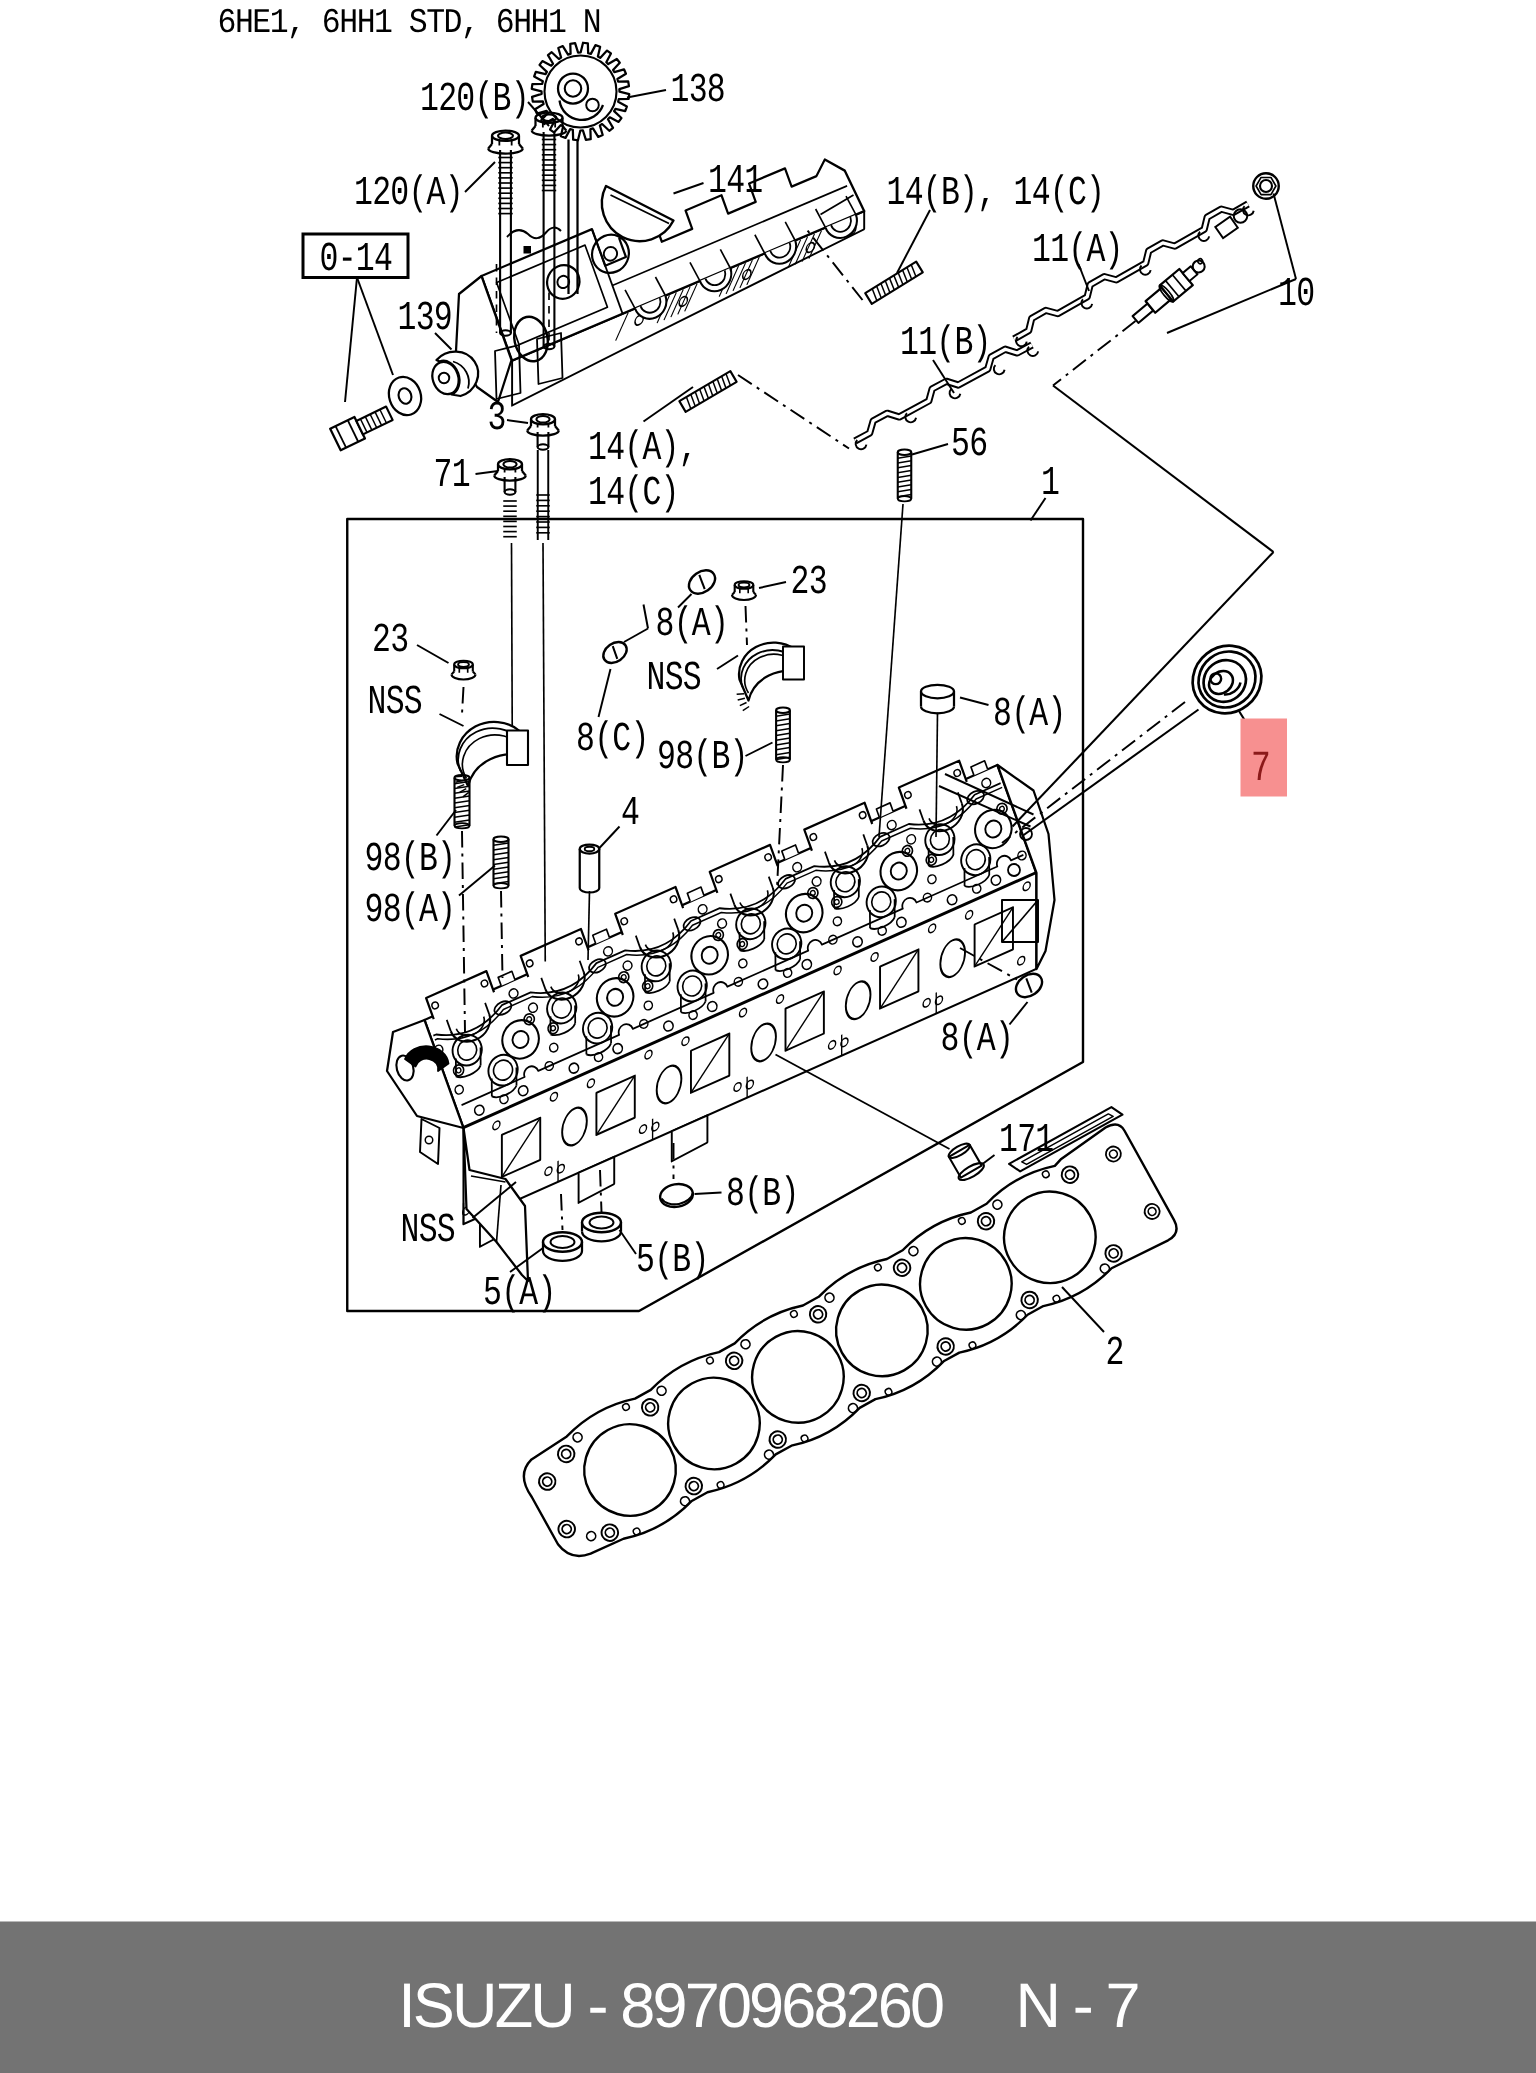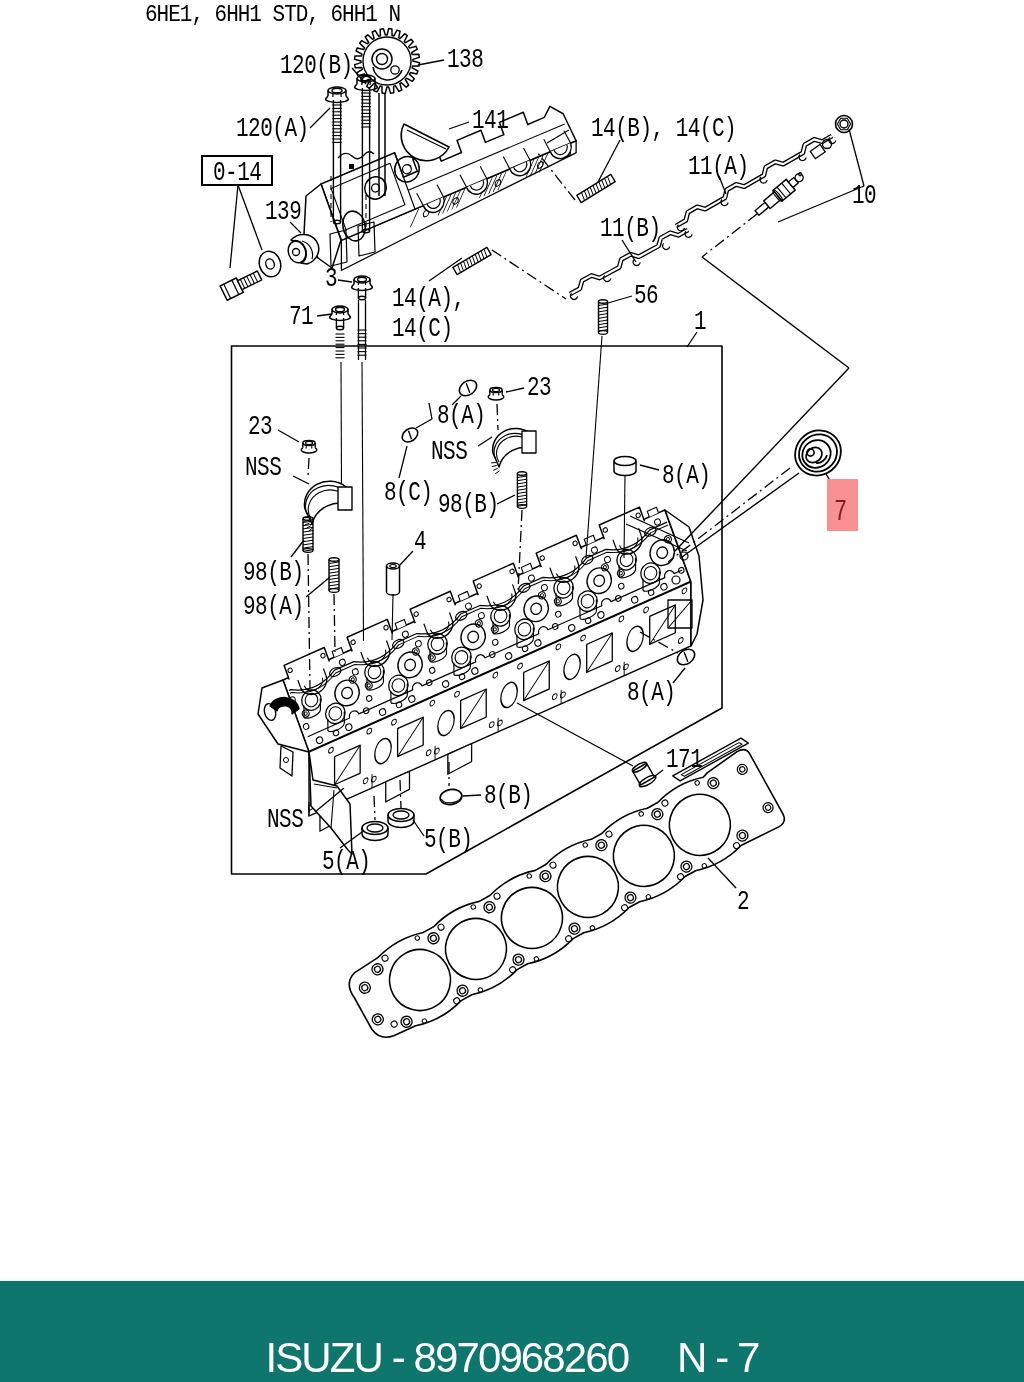--- a/index.html
+++ b/index.html
@@ -1,17 +1,17 @@
 <!DOCTYPE html>
 <html><head><meta charset="utf-8">
 <style>
 html,body{margin:0;padding:0;background:#fff;width:1024px;height:1382px;overflow:hidden}
 #art{position:absolute;top:0;left:0}
-#footer{position:absolute;left:0;top:1281px;width:1024px;height:101px;background:#0f766e;
-display:flex;align-items:flex-end;justify-content:center;padding-top:10px;box-sizing:border-box;
+#footer{position:absolute;left:0;top:1281px;width:1024px;height:101px;background:#737373;
+display:flex;align-items:center;justify-content:center;padding-top:10px;box-sizing:border-box;
 font-family:"Liberation Sans",sans-serif;font-size:42px;letter-spacing:-1.9px;color:#fff;}
 </style></head>
 <body>
 <div id="art"><svg xmlns="http://www.w3.org/2000/svg" width="1024" height="1382" viewBox="0 0 1024 1382">
       <rect width="1024" height="1382" fill="#fff"></rect>
       <g transform="matrix(0.9205 -0.3907 0 1 341.4 240.4)">
         <path d="M0 0 L255 0 L255 12 L80 24 L0 30 Z" fill="white" stroke="#000" stroke-width="1.4" stroke-linejoin="round"></path>
         <line x1="84.0" y1="1.0" x2="75.0" y2="16.0" stroke="#000" stroke-width="0.9"></line>
         <line x1="114.0" y1="1.0" x2="105.0" y2="16.0" stroke="#000" stroke-width="0.9"></line>
         <line x1="119.0" y1="1.0" x2="110.0" y2="16.0" stroke="#000" stroke-width="0.9"></line>

